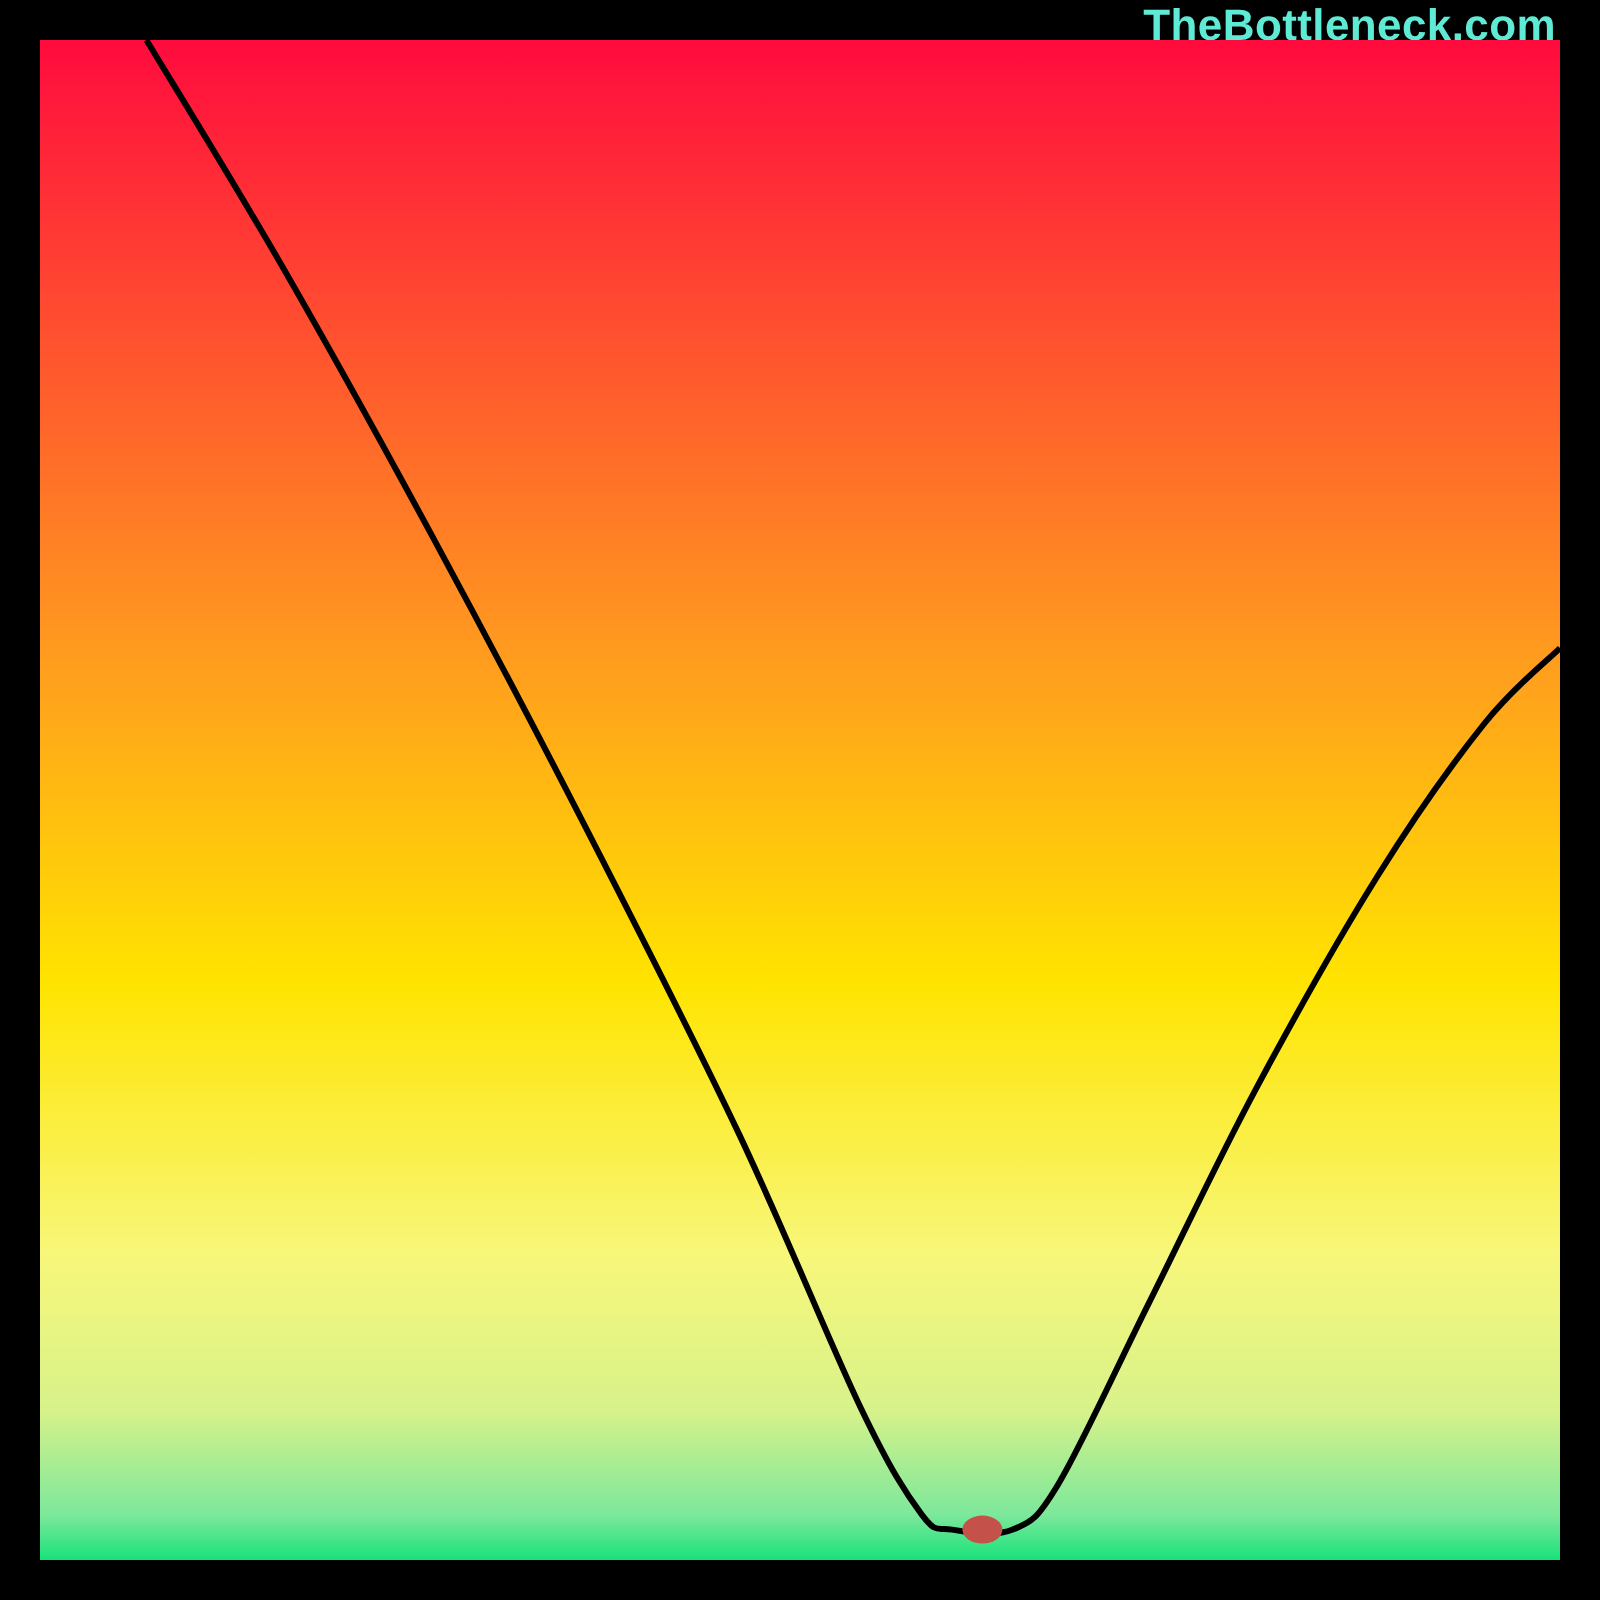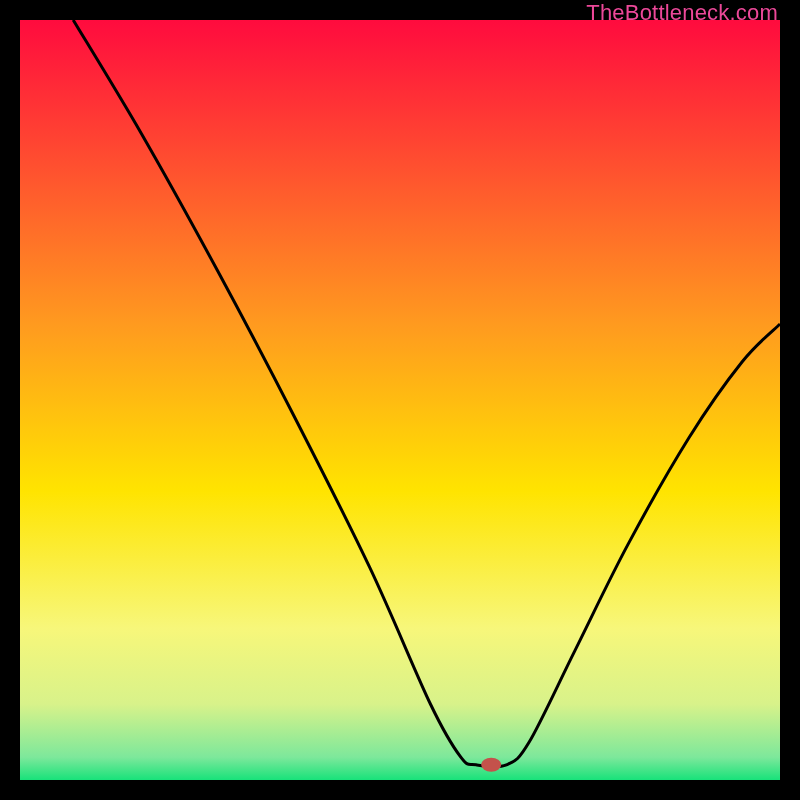--- a/index.html
+++ b/index.html
@@ -16,23 +16,23 @@
     left: 20px;
     top: 20px;
     width: 760px;
     height: 760px;
     box-sizing: border-box;
   }
   .watermark {
     position: absolute;
     top: 0;
     right: 22px;
-    color: #ec4899;
+    color: #5eead4;
     font-size: 22px;
-    font-weight: normal;
+    font-weight: bold;
     letter-spacing: 0.2px;
   }
   svg { display: block; }
 </style>
 </head>
 <body>
 
 <div class="watermark">TheBottleneck.com</div>
 
 <div class="frame">

